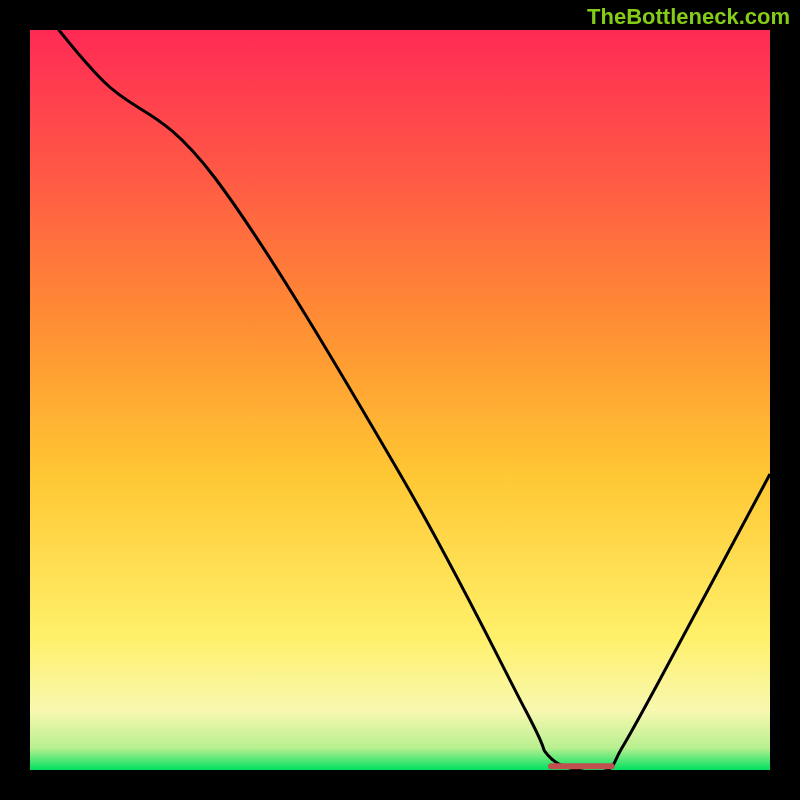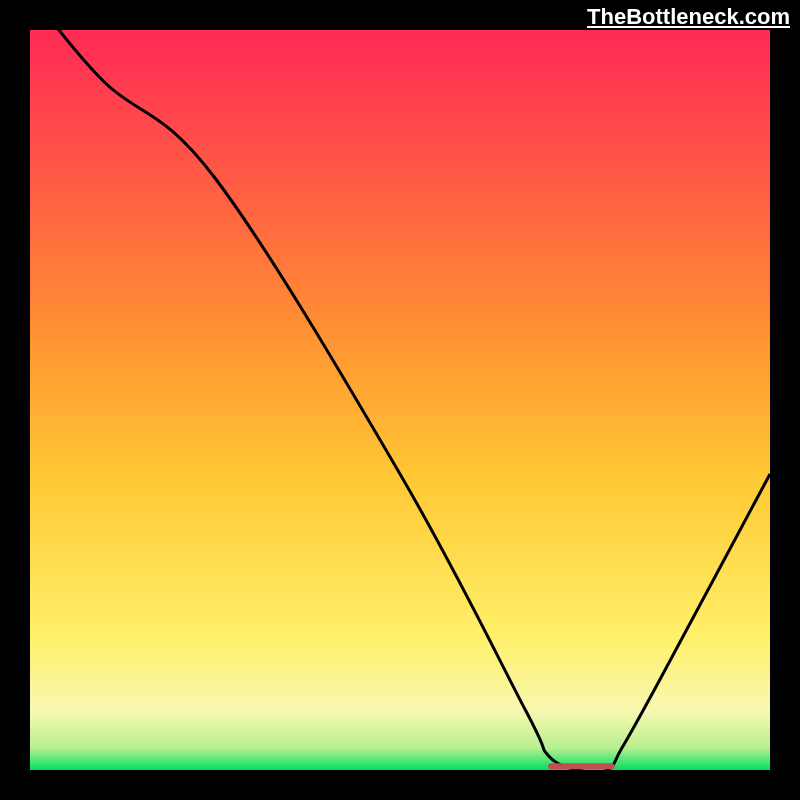--- a/index.html
+++ b/index.html
@@ -8,25 +8,24 @@
     background: #000;
     width: 800px;
     height: 800px;
     position: relative;
     font-family: Arial, sans-serif;
   }
   .watermark {
     position: absolute;
     top: 4px;
     right: 10px;
-    color: #ffffff;
+    color: #84cc16;
     font-size: 22px;
     font-weight: bold;
     z-index: 10;
-    text-decoration: underline;
   }
   .plot-area {
     position: absolute;
     left: 30px;
     top: 30px;
     width: 740px;
     height: 740px;
   }
   .plot-area svg {
     display: block;

